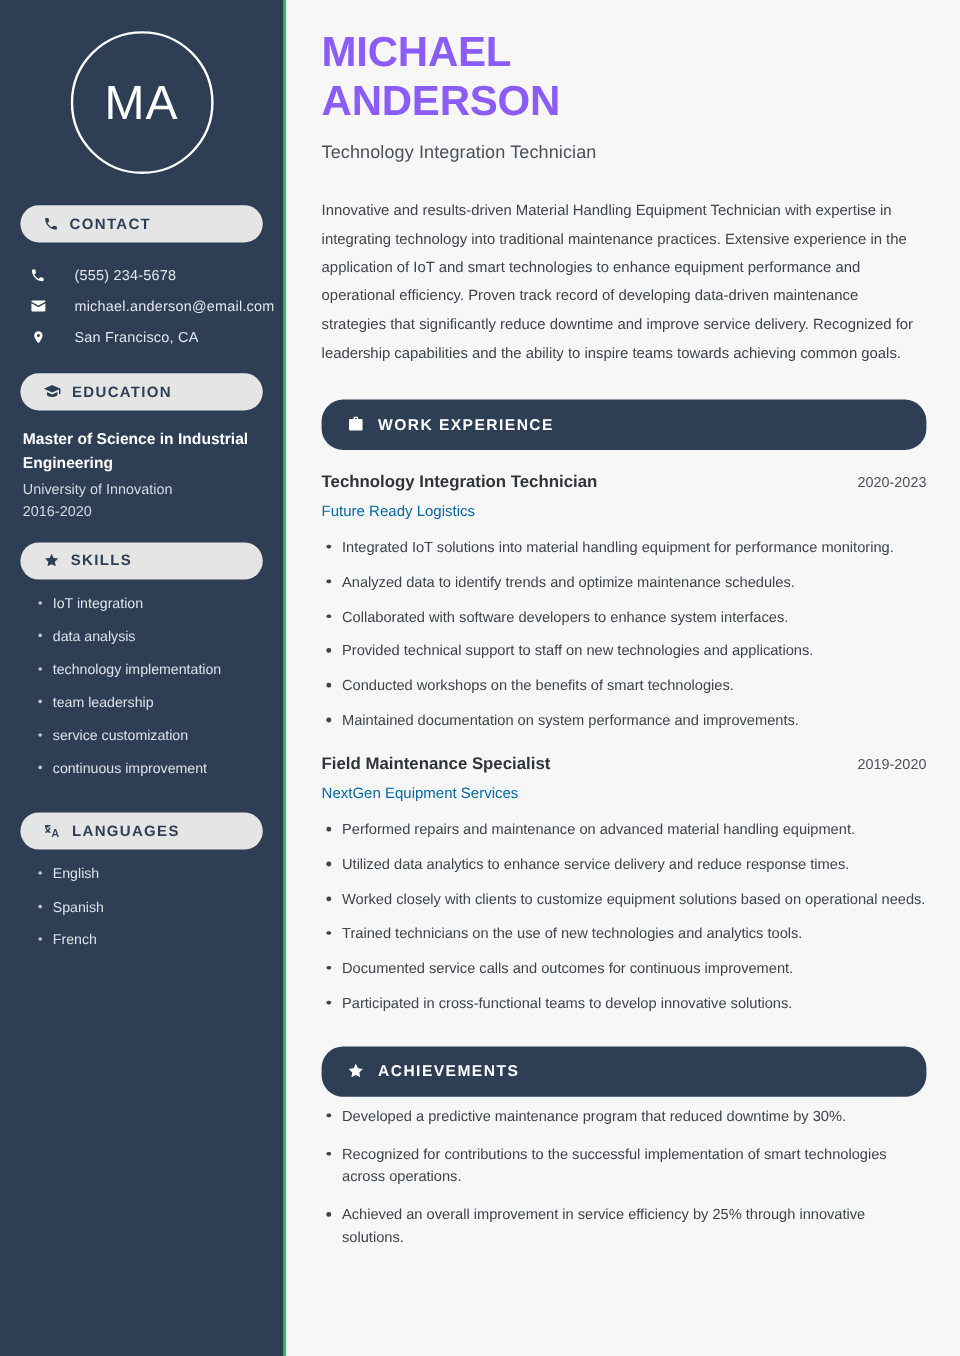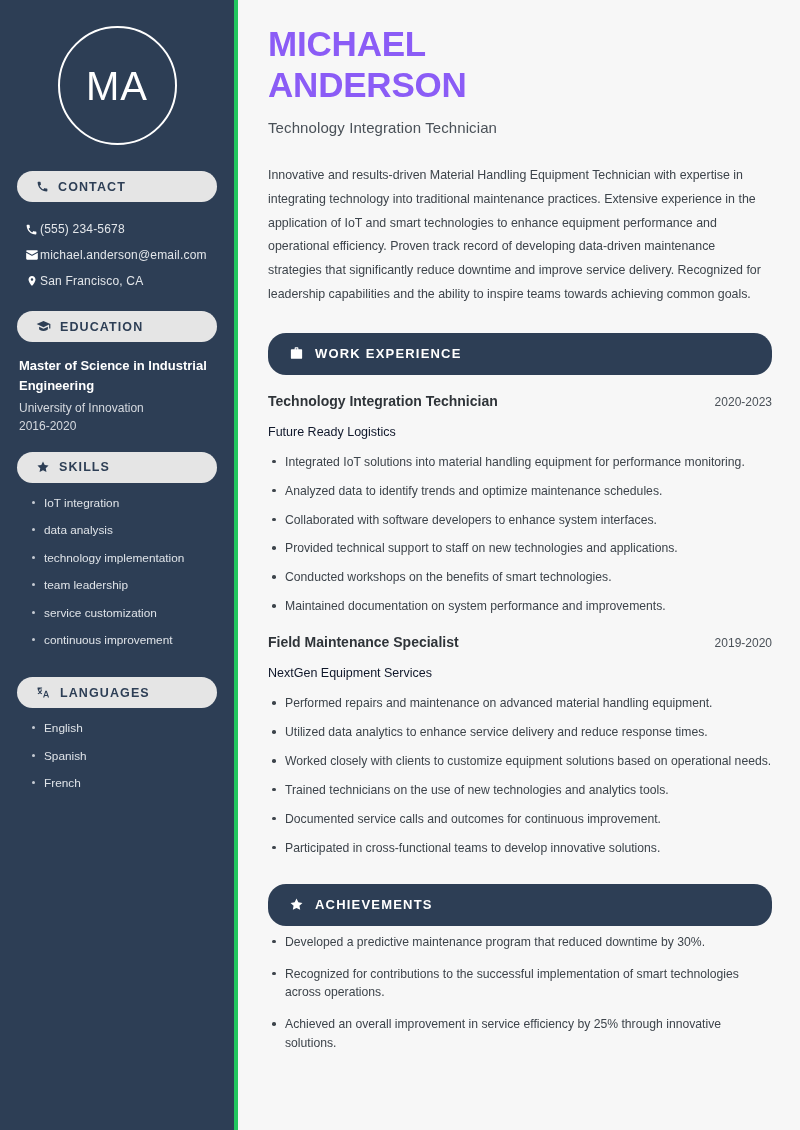--- a/index.html
+++ b/index.html
@@ -21,21 +21,21 @@
     overflow: hidden;
   }
 
   
   .sidebar {
     width: 238px;
     flex: 0 0 238px;
     background: #2d3e55;
     padding: 0 0 20px 0;
     position: relative;
-    border-right: 4px solid #22c55e;
+    border-right: 2px solid #22c55e;
   }
 
   .avatar-wrap {
     display: flex;
     justify-content: center;
     padding-top: 26px;
     padding-bottom: 26px;
   }
   .avatar {
     width: 119px;
@@ -73,21 +73,21 @@
   }
   .side-pill .ic { display: flex; align-items: center; }
   .side-pill svg { fill: #2d3e55; display: block; }
 
   .contact-list {
     padding: 14px 0 0 0;
   }
   .contact-row {
     display: flex;
     align-items: center;
-    gap: 1px;
+    gap: 23px;
     padding: 0 0 0 24px;
     height: 26px;
   }
   .contact-row .ic { width: 15px; display: flex; align-items: center; justify-content: center; }
   .contact-row svg { fill: #ffffff; display: block; }
   .contact-row .txt {
     color: #e3e6ea;
     font-size: 12px;
     letter-spacing: .2px;
   }
@@ -192,23 +192,23 @@
     color: #2f3439;
     font-size: 14px;
     font-weight: bold;
   }
   .job-dates {
     color: #4a5158;
     font-size: 12px;
     white-space: nowrap;
   }
   .job-company {
-    color: #0f172a;
+    color: #0369a1;
     font-size: 12.5px;
-    margin-top: 16px;
+    margin-top: 10px;
   }
 
   .job-bullets { margin-top: 14px; }
   .job-bullets li,
   .ach-bullets li {
     list-style: none;
     position: relative;
     color: #3d444b;
     font-size: 12.2px;
     line-height: 1.55;

